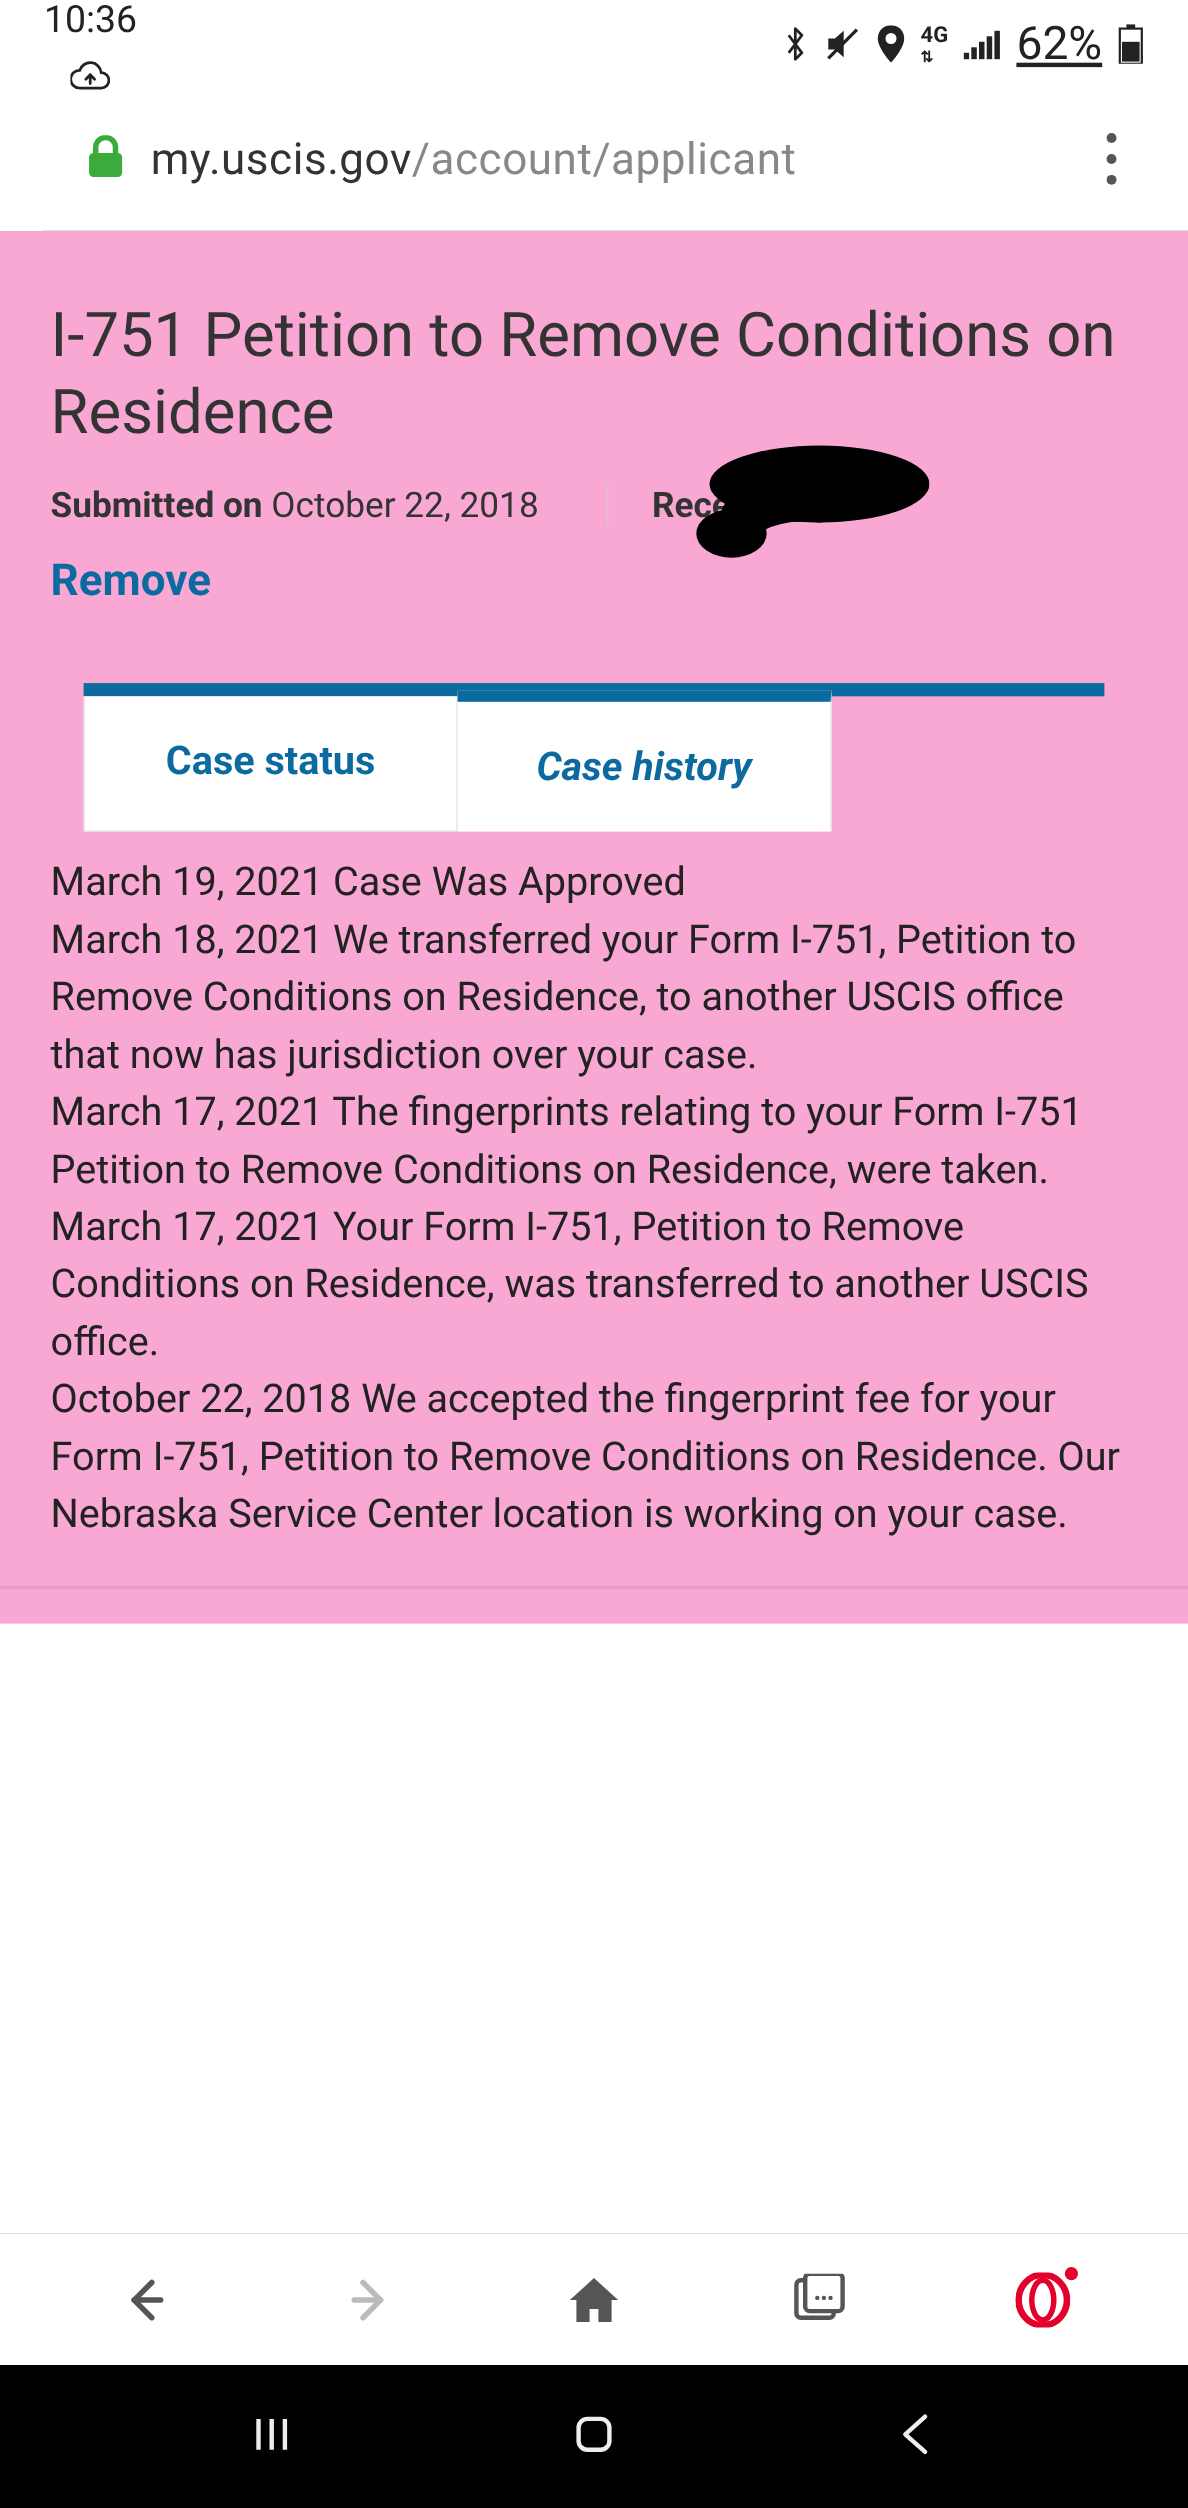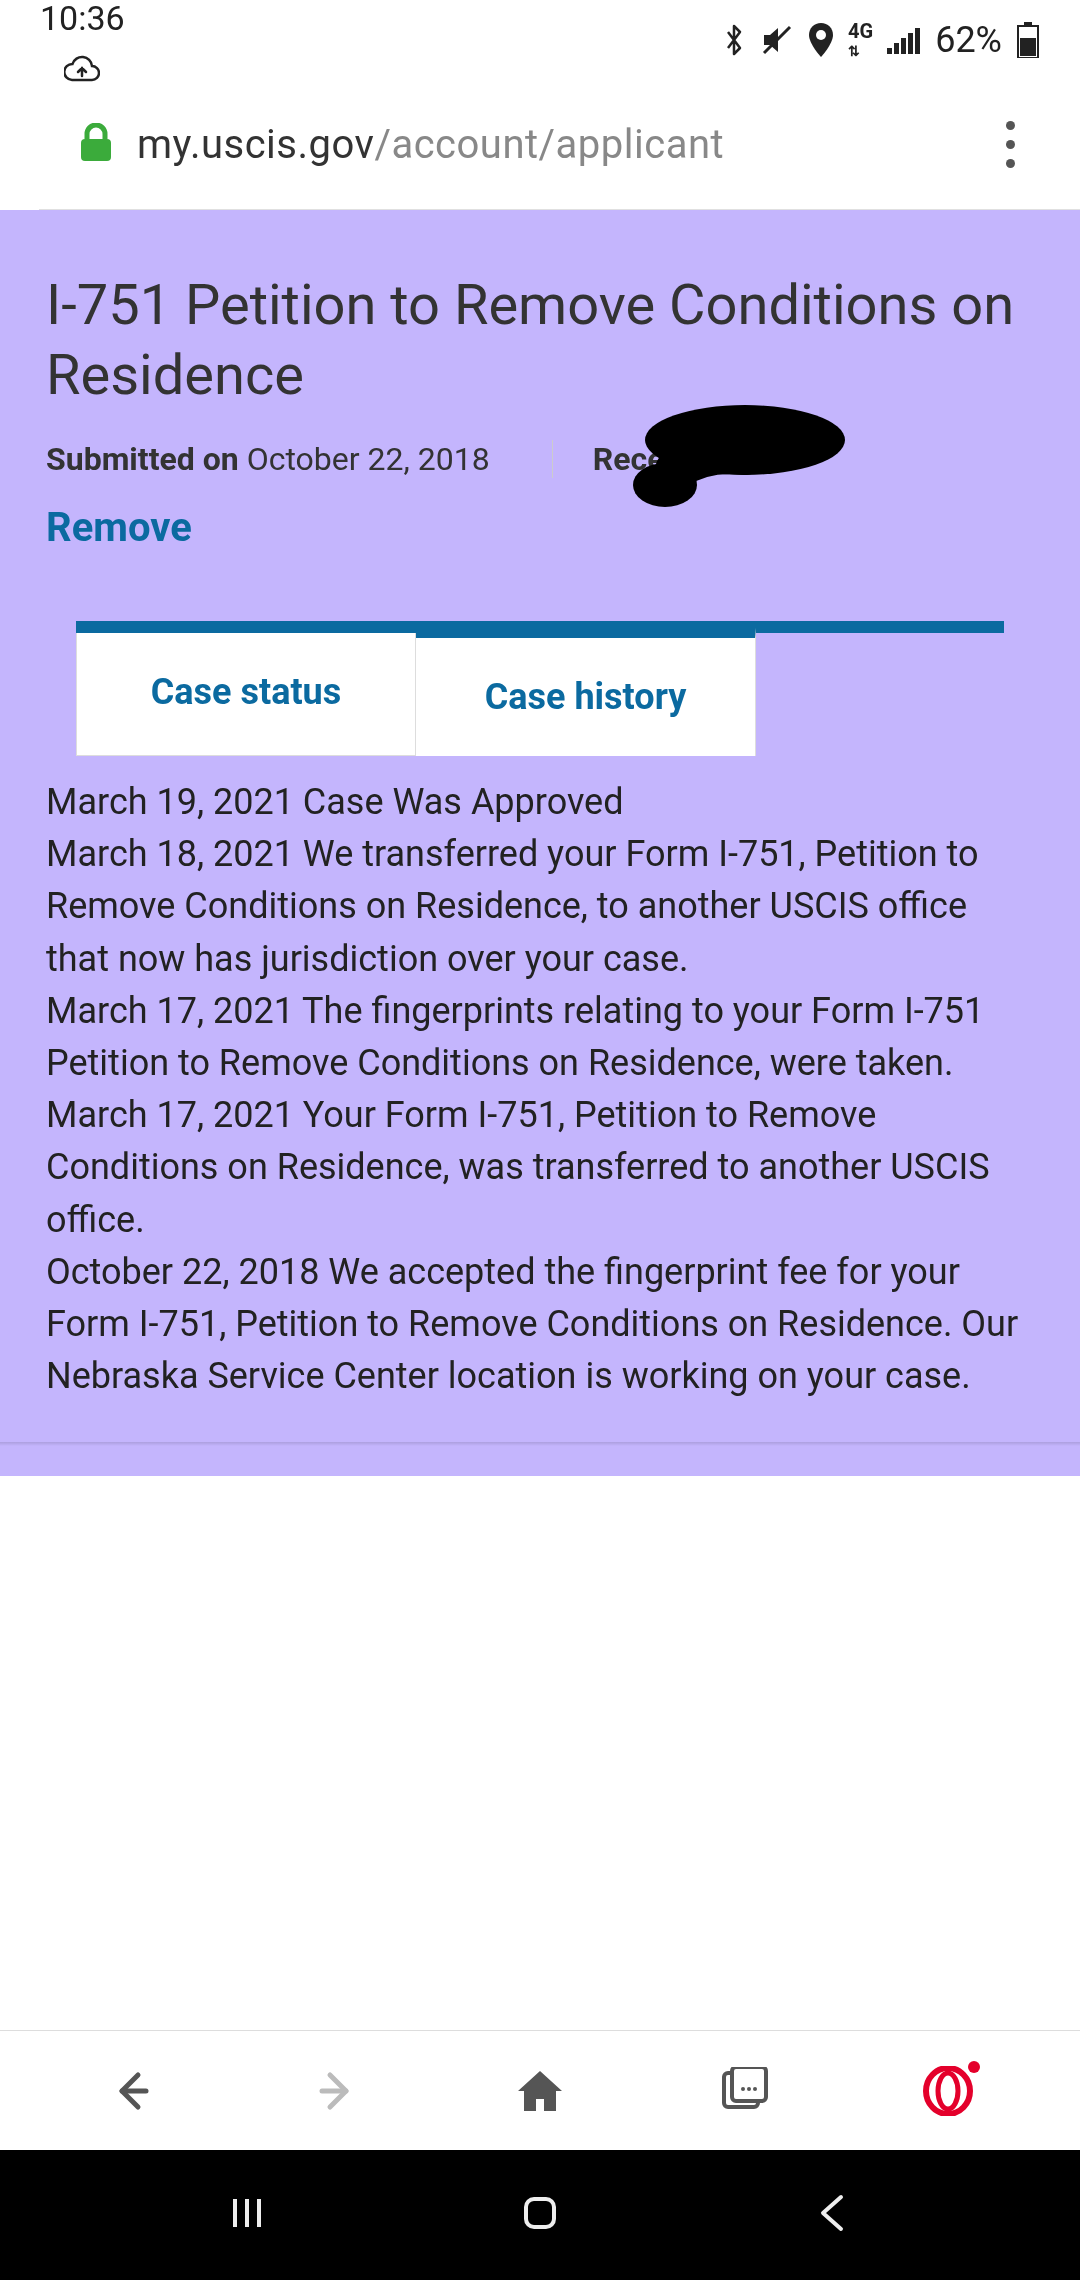--- a/index.html
+++ b/index.html
@@ -3,32 +3,32 @@
 <meta charset="utf-8">
 <style>
   * { box-sizing: border-box; margin: 0; padding: 0; }
   html, body { width: 1080px; height: 2280px; font-family: -apple-system, BlinkMacSystemFont, "Segoe UI", Roboto, sans-serif; background: #fff; overflow: hidden; }
   
   
   .status-bar { height: 80px; display: flex; align-items: center; justify-content: space-between; padding: 0 40px; font-size: 34px; color: #222; }
   .status-left { display: flex; align-items: center; gap: 16px; flex-direction: column; }
   .status-right { display: flex; align-items: center; gap: 14px; }
   .status-bar svg { display: block; }
-  .battery-pct { font-size: 36px; }
+  .battery-pct { font-size: 42px; text-decoration: underline; }
   
   
   .browser-bar { height: 130px; display: flex; align-items: center; padding: 0 40px; border-bottom: 1px solid #e0e0e0; gap: 24px; margin-left: 39px; }
   .lock-icon { flex-shrink: 0; }
   .url-text { flex: 1; font-size: 40px; color: #888; letter-spacing: 0.5px; }
   .url-host { color: #333; }
   .browser-menu { flex-shrink: 0; width: 60px; display: flex; flex-direction: column; align-items: center; gap: 10px; }
   .browser-menu span { width: 9px; height: 9px; background: #555; border-radius: 50%; }
   
   
-  .page { padding: 60px 46px 30px 46px; background: #c4b5fd; }
+  .page { padding: 60px 46px 30px 46px; background: #f9a8d4; }
   .page-title { font-size: 56px; font-weight: 400; color: #333; line-height: 1.25; margin-bottom: 30px; }
   .meta-row { display: flex; align-items: center; gap: 0; font-size: 32px; color: #333; margin-bottom: 26px; position: relative; }
   .meta-submitted { padding-right: 62px; border-right: 1px solid #ccc; }
   .meta-submitted .lbl { font-weight: 700; }
   .meta-receipt { padding-left: 40px; font-weight: 700; position: relative; }
   .meta-receipt .val { color: #555; font-weight: 400; }
   .redaction {
     position: absolute;
     right: -60px;
     top: -40px;
@@ -48,21 +48,21 @@
     padding: 38px 10px;
     font-size: 36px;
     font-weight: 700;
     color: #0b6aa0;
     border-left: 1px solid #ddd;
     border-right: 1px solid #ddd;
     border-bottom: 1px solid #ddd;
     background: #fff;
   }
   .tab.active { border-top: 10px solid #0b6aa0; margin-top: -5px; border-bottom: none;}
-  .tab + .tab { border-left: none; }
+  .tab + .tab { border-left: none; font-style: italic; }
   
   
   .history { padding: 20px 0 40px 0; }
   .history-entry { font-size: 36px; line-height: 1.45; color: #222; margin: 0; }
   
   
   .card-end { height: 4px; background: linear-gradient(to bottom, rgba(0,0,0,0.12), rgba(0,0,0,0)); margin: 0 -46px; }
   
   
   .bottom-spacer { flex: 1; }

